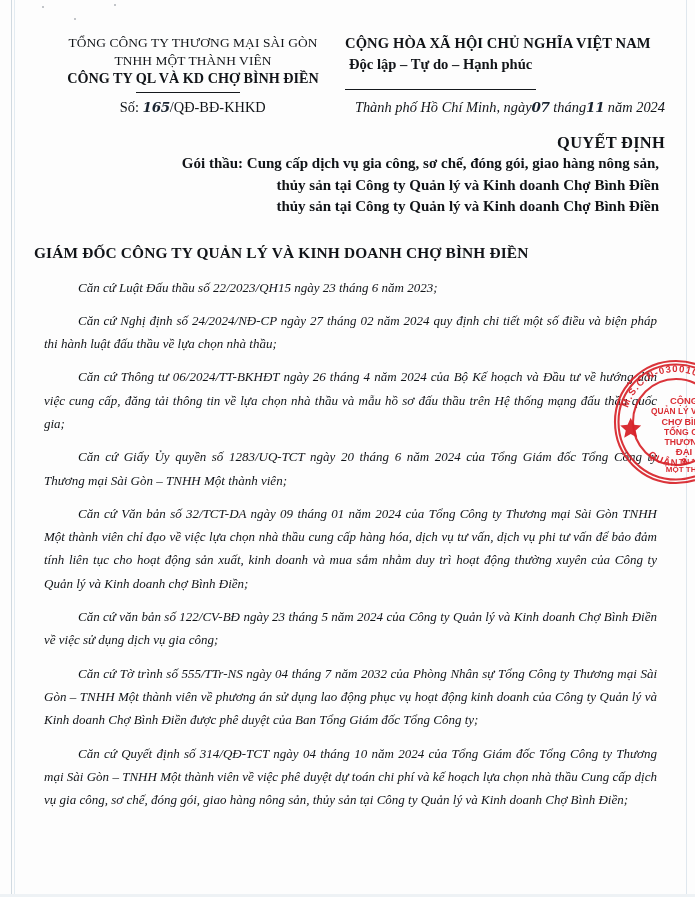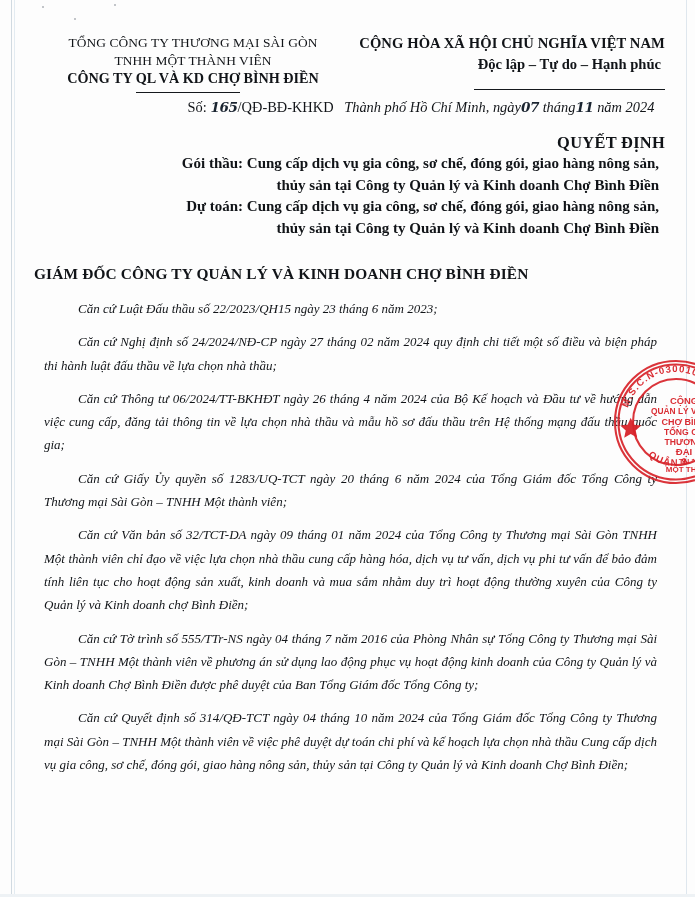--- a/index.html
+++ b/index.html
@@ -78,21 +78,21 @@
     padding-top: 34px;
   }
   .lh-left {
     width: 300px;
     text-align: center;
     padding-left: 18px;
     box-sizing: border-box;
   }
   .lh-right {
     width: 320px;
-    text-align: right;
+    text-align: left;
     box-sizing: border-box;
   }
 
   .org-line {
     font-size: 13.4px;
     letter-spacing: .1px;
     line-height: 17.5px;
     white-space: nowrap;
   }
   .org-strong {
@@ -125,37 +125,37 @@
   }
 
   .numline-row {
     display: flex;
     justify-content: space-between;
     align-items: baseline;
     margin-top: 9px;
   }
   .doc-number {
     width: 300px;
-    text-align: right;
+    text-align: center;
     padding-left: 18px;
     box-sizing: border-box;
     font-size: 14.4px;
     white-space: nowrap;
   }
   .hand {
     font-family: "DejaVu Serif", "Liberation Serif", serif;
     font-style: italic;
     font-weight: bold;
     color: #1a2430;
     letter-spacing: -.4px;
     font-size: 13.6px;
   }
   .place-date {
     width: 332px;
-    text-align: center;
+    text-align: right;
     box-sizing: border-box;
     font-style: italic;
     font-size: 14.4px;
     white-space: nowrap;
   }
 
   
   .title-block {
     text-align: right;
     margin-top: 16px;
@@ -251,33 +251,33 @@
       <div class="place-date"><span>Thành phố Hồ Chí Minh, ngày</span><span class="hand">07</span>
         <span>tháng</span><span class="hand">11</span>
         <span>năm</span>
         <span>2024</span></div>
     </div>
 
     <div class="title-block">
       <div class="t-main">QUYẾT ĐỊNH</div>
       <div class="t-pkg">Gói thầu: Cung cấp dịch vụ gia công, sơ chế, đóng gói, giao hàng nông sản,</div>
       <div class="t-pkg">thủy sản tại Công ty Quản lý và Kinh doanh Chợ Bình Điền</div>
-      <div class="t-pkg">Dự toán: Cung cấp dịch vụ gia công, sơ chế, đóng gói, giao hàng nông sản,</div>
       <div class="t-pkg">thủy sản tại Công ty Quản lý và Kinh doanh Chợ Bình Điền</div>
     </div>
 
     <div class="authority">GIÁM ĐỐC CÔNG TY QUẢN LÝ VÀ KINH DOANH CHỢ BÌNH ĐIỀN</div>
 
     <div class="body">
       <p class="para">Căn cứ Luật Đấu thầu số 22/2023/QH15 ngày 23 tháng 6 năm 2023;</p>
       <p class="para">Căn cứ Nghị định số 24/2024/NĐ-CP ngày 27 tháng 02 năm 2024 quy định chi tiết một số điều và biện pháp thi hành luật đấu thầu về lựa chọn nhà thầu;</p>
       <p class="para">Căn cứ Thông tư 06/2024/TT-BKHĐT ngày 26 tháng 4 năm 2024 của Bộ Kế hoạch và Đầu tư về hướng dẫn việc cung cấp, đăng tải thông tin về lựa chọn nhà thầu và mẫu hồ sơ đấu thầu trên Hệ thống mạng đấu thầu quốc gia;</p>
       <p class="para">Căn cứ Giấy Ủy quyền số 1283/UQ-TCT ngày 20 tháng 6 năm 2024 của Tổng Giám đốc Tổng Công ty Thương mại Sài Gòn – TNHH Một thành viên;</p>
       <p class="para">Căn cứ Văn bản số 32/TCT-DA ngày 09 tháng 01 năm 2024 của Tổng Công ty Thương mại Sài Gòn TNHH Một thành viên chỉ đạo về việc lựa chọn nhà thầu cung cấp hàng hóa, dịch vụ tư vấn, dịch vụ phi tư vấn để bảo đảm tính liên tục cho hoạt động sản xuất, kinh doanh và mua sắm nhằm duy trì hoạt động thường xuyên của Công ty Quản lý và Kinh doanh chợ Bình Điền;</p>
-      <p class="para">Căn cứ Tờ trình số 555/TTr-NS ngày 04 tháng 7 năm 2016 của Phòng Nhân sự Tổng Công ty Thương mại Sài Gòn – TNHH Một thành viên về phương án sử dụng lao động phục vụ hoạt động kinh doanh của Công ty Quản lý và Kinh doanh Chợ Bình Điền được phê duyệt của Ban Tổng Giám đốc Tổng Công ty;</p>
+      <p class="para">Căn cứ văn bản số 122/CV-BĐ ngày 23 tháng 5 năm 2024 của Công ty Quản lý và Kinh doanh Chợ Bình Điền về việc sử dụng dịch vụ gia công;</p>
+      <p class="para">Căn cứ Tờ trình số 555/TTr-NS ngày 04 tháng 7 năm 2032 của Phòng Nhân sự Tổng Công ty Thương mại Sài Gòn – TNHH Một thành viên về phương án sử dụng lao động phục vụ hoạt động kinh doanh của Công ty Quản lý và Kinh doanh Chợ Bình Điền được phê duyệt của Ban Tổng Giám đốc Tổng Công ty;</p>
       <p class="para">Căn cứ Quyết định số 314/QĐ-TCT ngày 04 tháng 10 năm 2024 của Tổng Giám đốc Tổng Công ty Thương mại Sài Gòn – TNHH Một thành viên về việc phê duyệt dự toán chi phí và kế hoạch lựa chọn nhà thầu Cung cấp dịch vụ gia công, sơ chế, đóng gói, giao hàng nông sản, thủy sản tại Công ty Quản lý và Kinh doanh Chợ Bình Điền;</p>
 
     </div>
 
   </div>
 
   <div class="seal">
     <svg width="128" height="128" viewBox="0 0 128 128" aria-hidden="true">
       <defs>
         <path id="arcTop" d="M 14,64 A 50,50 0 0 1 114,64"></path>

